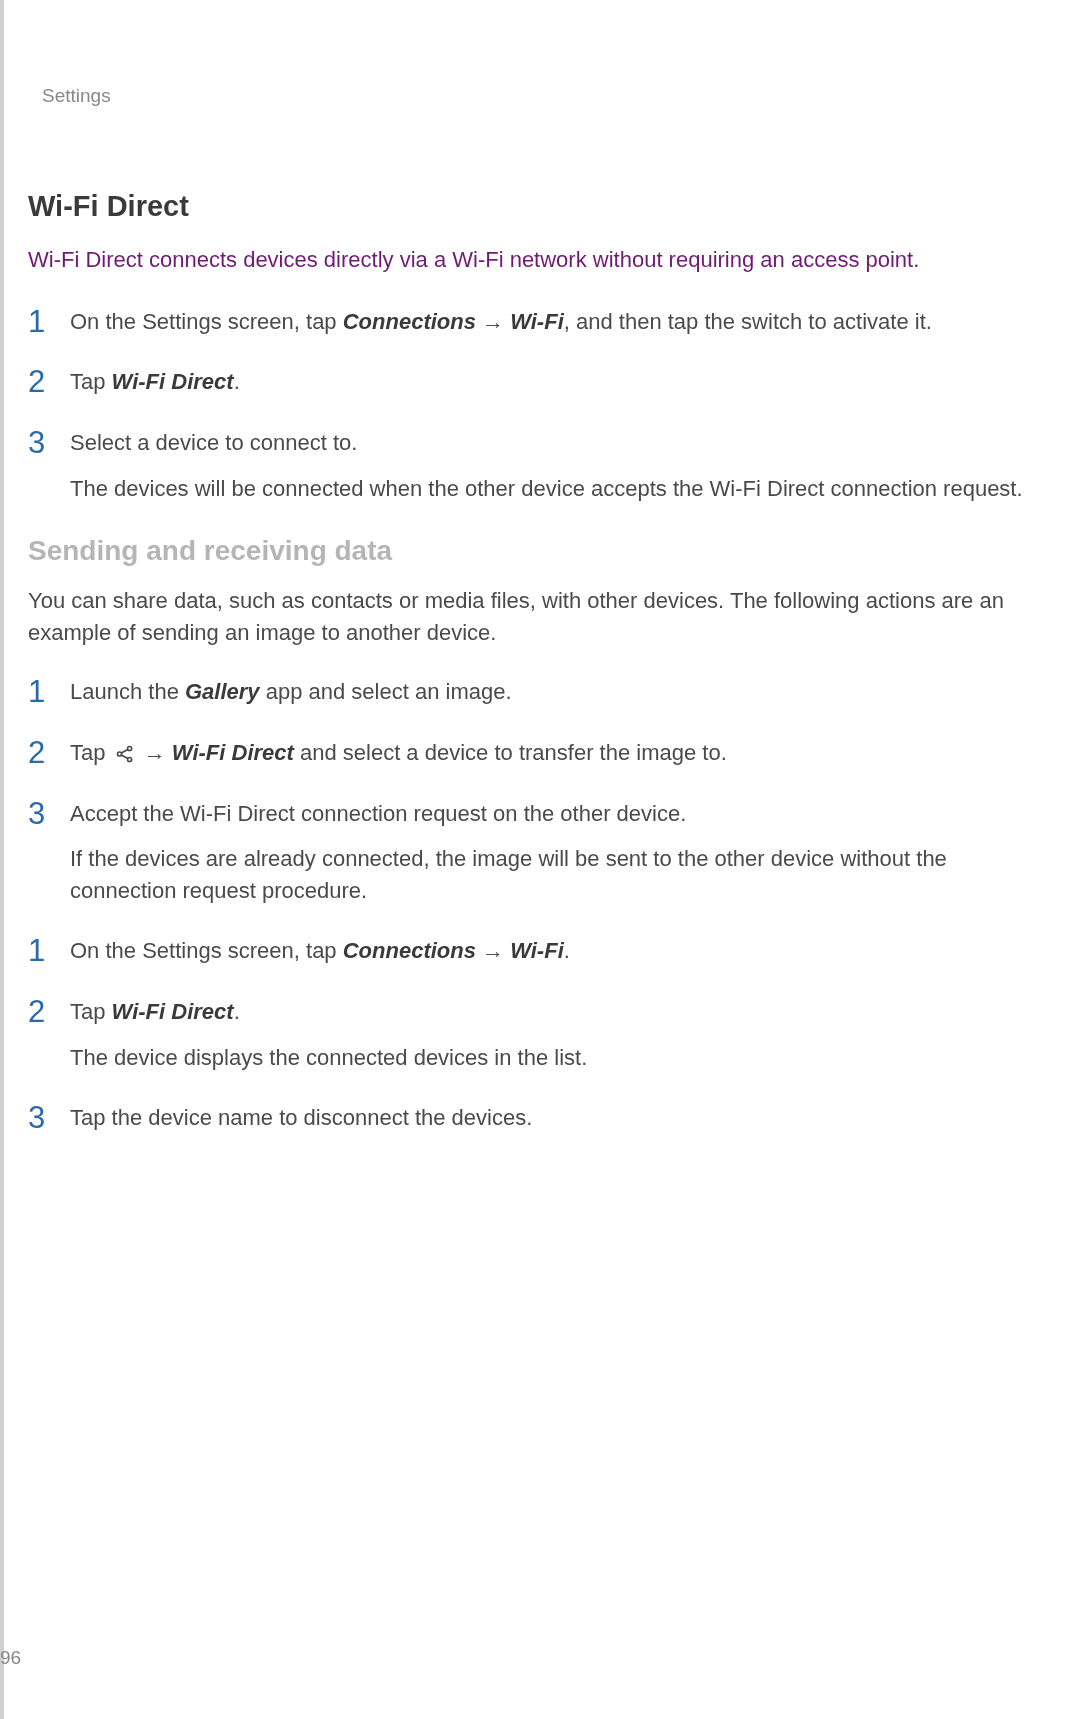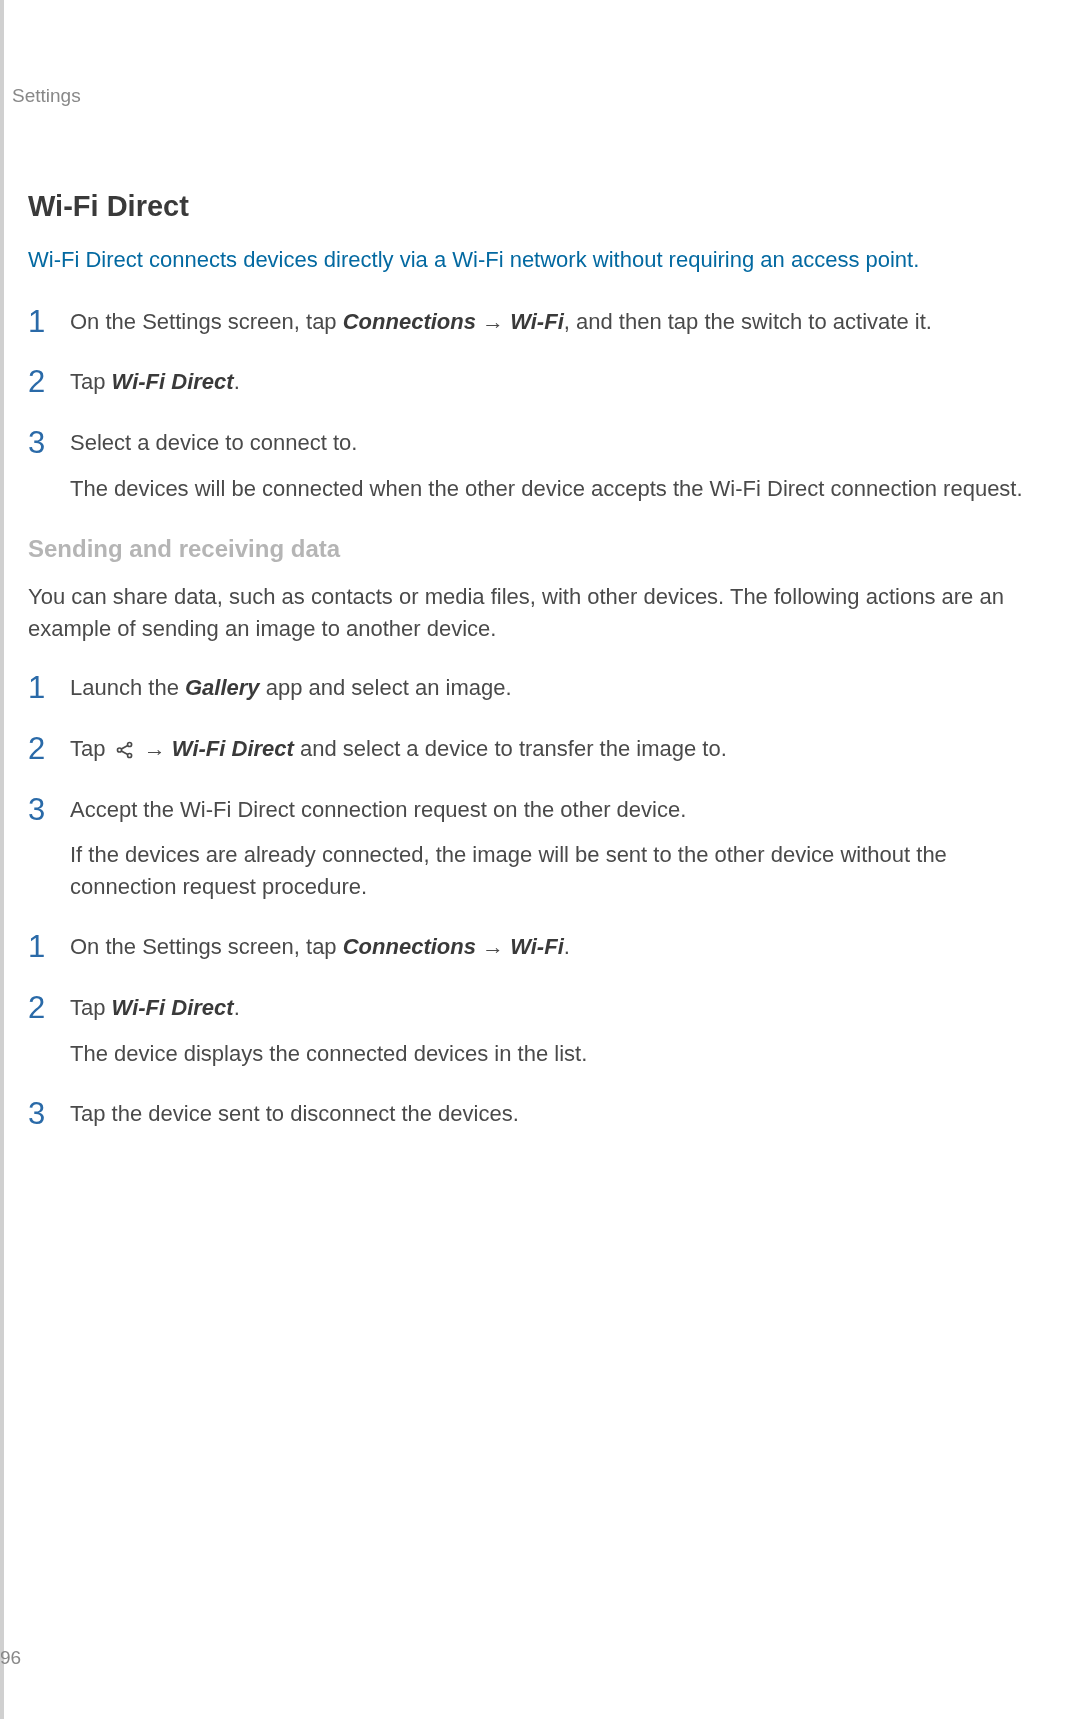--- a/index.html
+++ b/index.html
@@ -19,39 +19,39 @@
       position: absolute;
       left: 0;
       top: 0;
       bottom: 0;
       width: 4px;
       background: #d0d0d0;
     }
     .header-label {
       position: absolute;
       top: 85px;
-      left: 12px;
+      left: 42px;
       font-size: 19px;
       color: #888;
     }
     .content {
       position: absolute;
       top: 190px;
       left: 28px;
       right: 10px;
     }
     .main-title {
       font-size: 29px;
       font-weight: 700;
       color: #3a3a3a;
       margin-bottom: 22px;
     }
     .intro-text {
       font-size: 22px;
-      color: #0369a1;
+      color: #701a75;
       margin-bottom: 30px;
       line-height: 1.4;
     }
     .step {
       display: flex;
       align-items: flex-start;
       margin-bottom: 28px;
     }
     .step-number {
       font-size: 31px;
@@ -72,21 +72,21 @@
     }
     .step-body p:last-child {
       margin-bottom: 0;
     }
     .bold {
       font-weight: 700;
       color: #3a3a3a;
       font-style: italic;
     }
     .section-heading {
-      font-size: 24px;
+      font-size: 28px;
       font-weight: 700;
       color: #b5b5b5;
       margin-top: 30px;
       margin-bottom: 18px;
     }
     .section-intro {
       font-size: 22px;
       color: #4a4a4a;
       line-height: 1.45;
       margin-bottom: 28px;
@@ -181,19 +181,19 @@
       <div class="step">
         <div class="step-number">2</div>
         <div class="step-body">
           <p><span>Tap </span><span class="bold">Wi-Fi Direct</span><span>.</span></p>
           <p>The device displays the connected devices in the list.</p>
         </div>
       </div>
       <div class="step">
         <div class="step-number">3</div>
         <div class="step-body">
-          <p><span>Tap the device sent to disconnect the devices.</span></p>
+          <p><span>Tap the device name to disconnect the devices.</span></p>
         </div>
       </div>
     </div>
 </div>
 
 <div class="page-number">96</div>
 
 </body></html>

